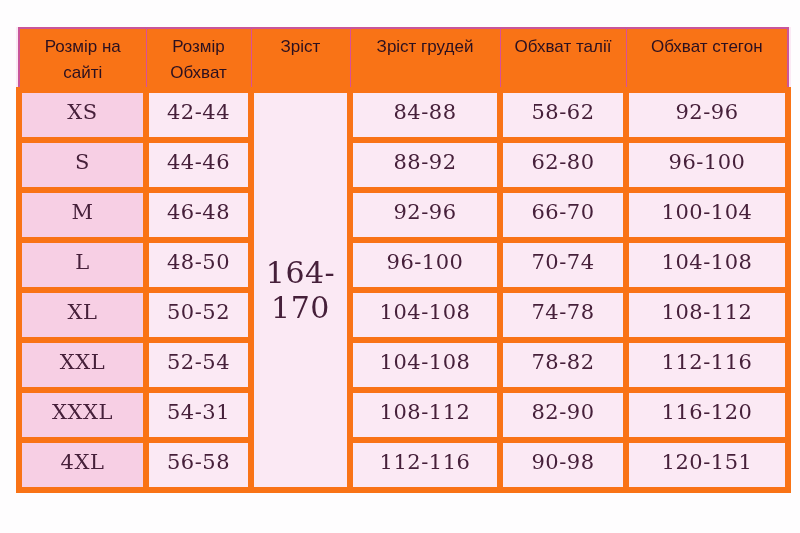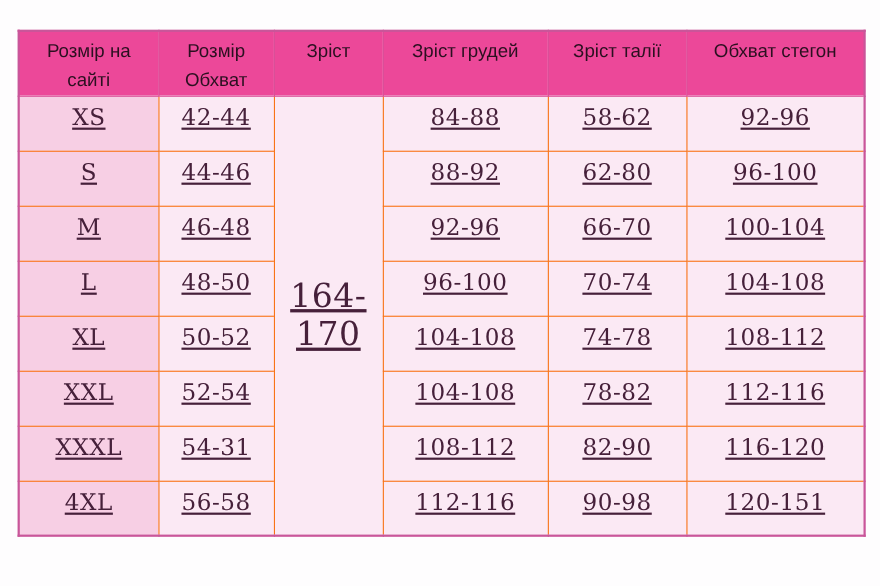--- a/index.html
+++ b/index.html
@@ -21,42 +21,41 @@
     width: 769px;
     height: 461px;
     border-collapse: collapse;
     table-layout: fixed;
     background: #fbe9f4;
     border: 2px solid #c9569a;
   }
   thead tr { height: 57px; }
   tbody tr { height: 50px; }
   th {
-    background: #ec4899;
+    background: #f97316;
     color: #2b1020;
     font-family: "Liberation Sans", sans-serif;
     font-size: 17px;
     font-weight: 400;
     line-height: 1.55;
     text-align: center;
     vertical-align: top;
     padding: 5px 4px 0 4px;
     border: 1px solid #d94f98;
   }
   td {
     background: #fbe9f4;
     color: #46203a;
     font-family: "DejaVu Serif", "Liberation Serif", serif;
     font-size: 21px;
     letter-spacing: 0.5px;
     text-align: center;
     vertical-align: top;
     padding: 7px 2px 0 2px;
-    border: 1px solid #f97316;
-    text-decoration: underline;
+    border: 6px solid #f97316;
   }
   td.site-col { background: #f7cfe4; }
   td.height-cell {
     vertical-align: middle;
     padding: 16px 2px;
     font-size: 30px;
   }
 </style>
 </head>
 <body>
@@ -70,21 +69,21 @@
       <col style="width:150px">
       <col style="width:126px">
       <col style="width:162px">
     </colgroup>
     <thead>
       <tr>
         <th>Розмір на сайті</th>
         <th>Розмір Обхват</th>
         <th>Зріст</th>
         <th>Зріст грудей</th>
-        <th>Зріст талії</th>
+        <th>Обхват талії</th>
         <th>Обхват стегон</th>
       </tr>
     </thead>
     <tbody>
         <tr>
           <td class="site-col">XS</td>
           <td>42-44</td>
           <td class="height-cell" rowspan="8">164-170</td>
           <td>84-88</td>
           <td>58-62</td>

